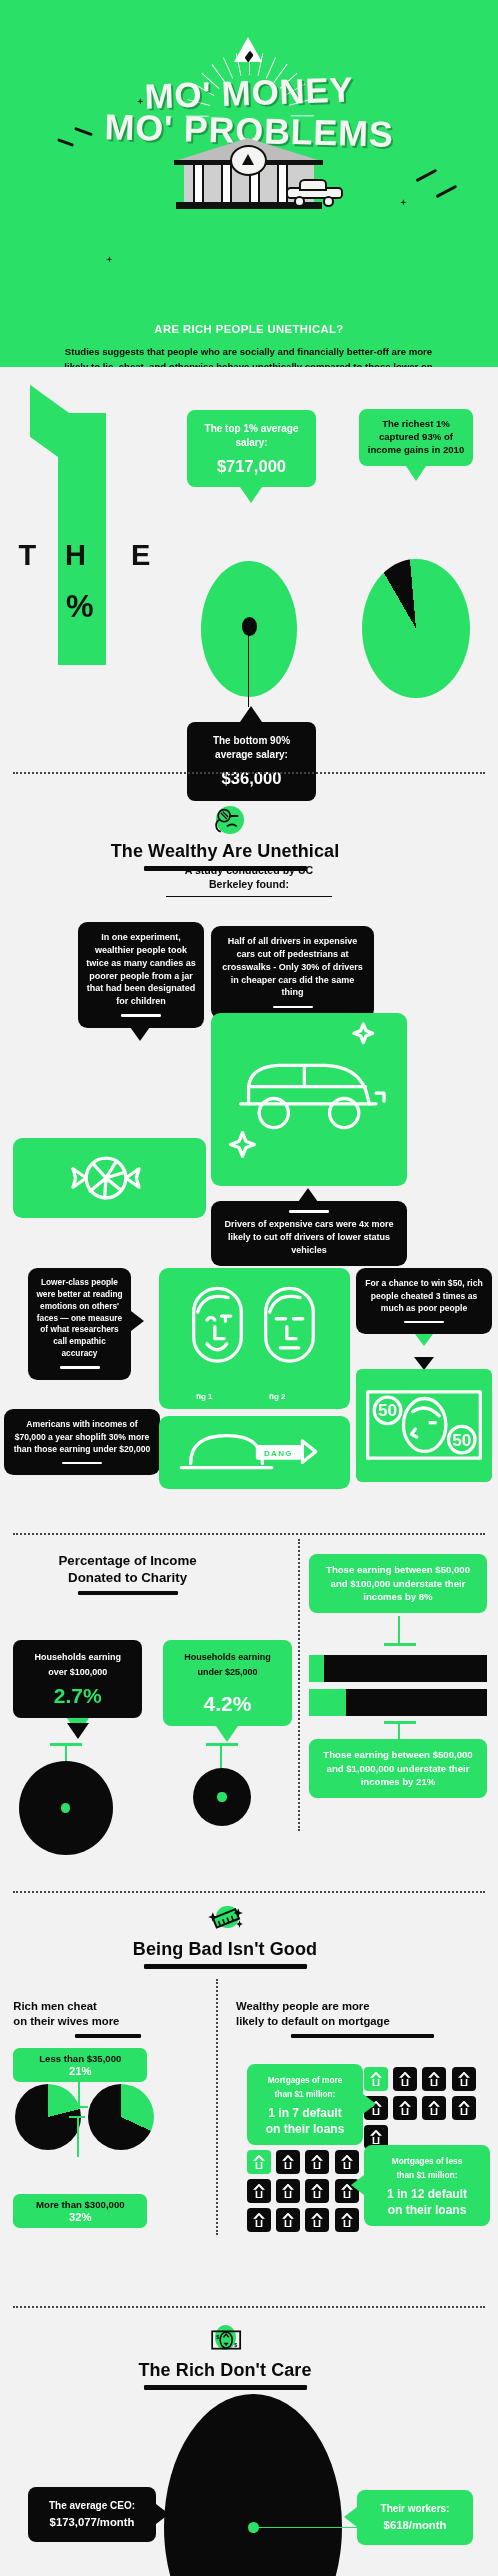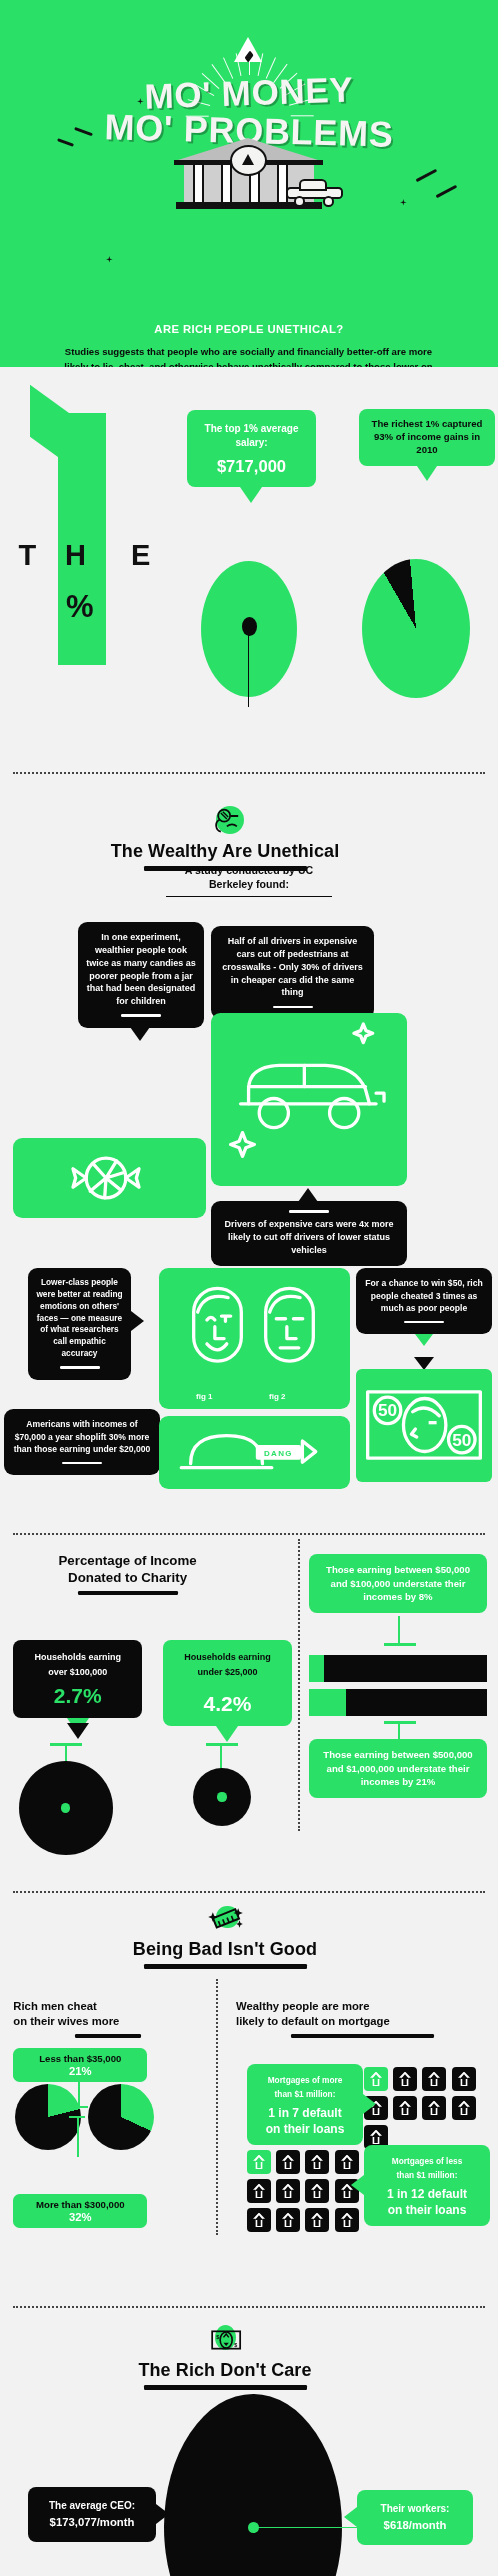--- a/index.html
+++ b/index.html
@@ -91,21 +91,21 @@
   .bubble { position:absolute; border-radius:8px; text-align:center; line-height:1.35; }
   .bub-green { background:#2ae066; color:#ffffff; }
   .bub-black { background:#0a0a0a; color:#ffffff; }
   .tail-down-g:after { content:""; position:absolute; left:50%; margin-left:-11.3px; bottom:-16px;
     border-left:11.3px solid transparent; border-right:11.3px solid transparent; border-top:16.6px solid #2ae066; }
   .tail-up-b:before { content:""; position:absolute; left:50%; margin-left:-11.3px; top:-16px;
     border-left:11.3px solid transparent; border-right:11.3px solid transparent; border-bottom:16.6px solid #0a0a0a; }
 
   .b-top1 { left:187px; top:12px; width:129px; padding:12px 8px 9.3px; font-size:10px; font-weight:700; }
   .b-top1 .amt { display:block; margin-top:6.6px; font-size:16.6px; font-weight:700; }
-  .b-rich { left:359px; top:10.6px; width:136px; padding:9.3px 8px; font-size:9.6px; font-weight:700; color:#0b0b0b; }
+  .b-rich { left:359px; top:10.6px; width:114px; padding:9.3px 8px; font-size:9.6px; font-weight:700; color:#0b0b0b; }
   .b-rich:after { content:""; position:absolute; left:50%; margin-left:-10px; bottom:-14.6px;
     border-left:10px solid transparent; border-right:10px solid transparent; border-top:15.3px solid #2ae066; }
   .b-bot { left:187px; top:324px; width:129px; padding:12px 8px 10.6px; font-size:10px; font-weight:700; }
   .b-bot .amt { display:block; margin-top:6.6px; font-size:16.6px; font-weight:700; }
 
   .circ-big { position:absolute; left:201px; top:163px; width:96px; height:136px; border-radius:50%; background:#2ae066; }
   .circ-dot { position:absolute; left:242px; top:219px; width:14.6px; height:18.6px; border-radius:50%; background:#0a0a0a; }
   .circ-line { position:absolute; left:248px; top:236px; width:1px; height:73px; background:#0a0a0a; }
   .pie93 { position:absolute; left:362px; top:161px; width:108px; height:139px; border-radius:50%;
            background: conic-gradient(from 330deg, #0a0a0a 0deg 25deg, #2ae066 25deg 360deg); }
@@ -264,20 +264,25 @@
       <span class="amt">$717,000</span>
     </div>
 
     <div class="bubble bub-green b-rich">The richest 1% captured 93% of income gains in 2010</div>
 
     <div class="circ-big"></div>
     <div class="circ-dot"></div>
     <div class="circ-line"></div>
     <div class="pie93"></div>
 
+    <div class="bubble bub-black b-bot tail-up-b">
+      <span>The bottom 90%
+average salary:</span>
+      <span class="amt">$36,000</span>
+    </div>
   </div>
 
   <div class="hr-dot" style="top:772px"></div>
 
   <div class="sec-head" style="top:805px">
     <div class="badge-icon">
       <div class="blob"></div>
       <svg width="39" height="32" viewBox="0 0 58 48" style="position:absolute;left:0;top:0">
         <circle cx="27" cy="16" r="9" fill="none" stroke="#0a0a0a" stroke-width="2.6"></circle>
         <path d="M22 12 L31 21 M25 10 L33 18" stroke="#0a0a0a" stroke-width="2"></path>

